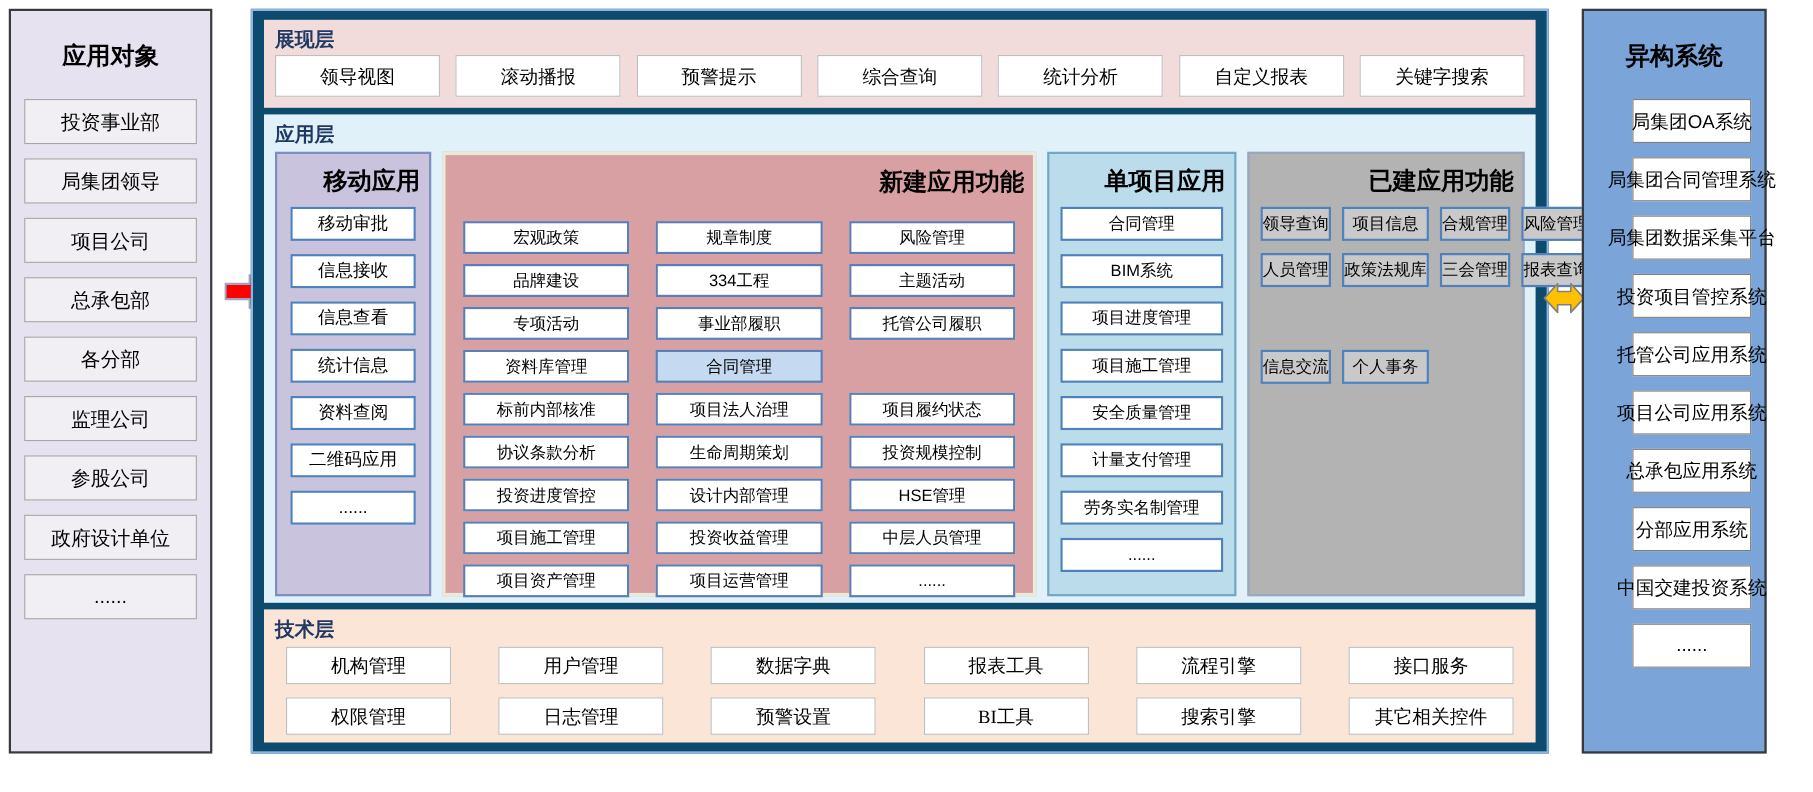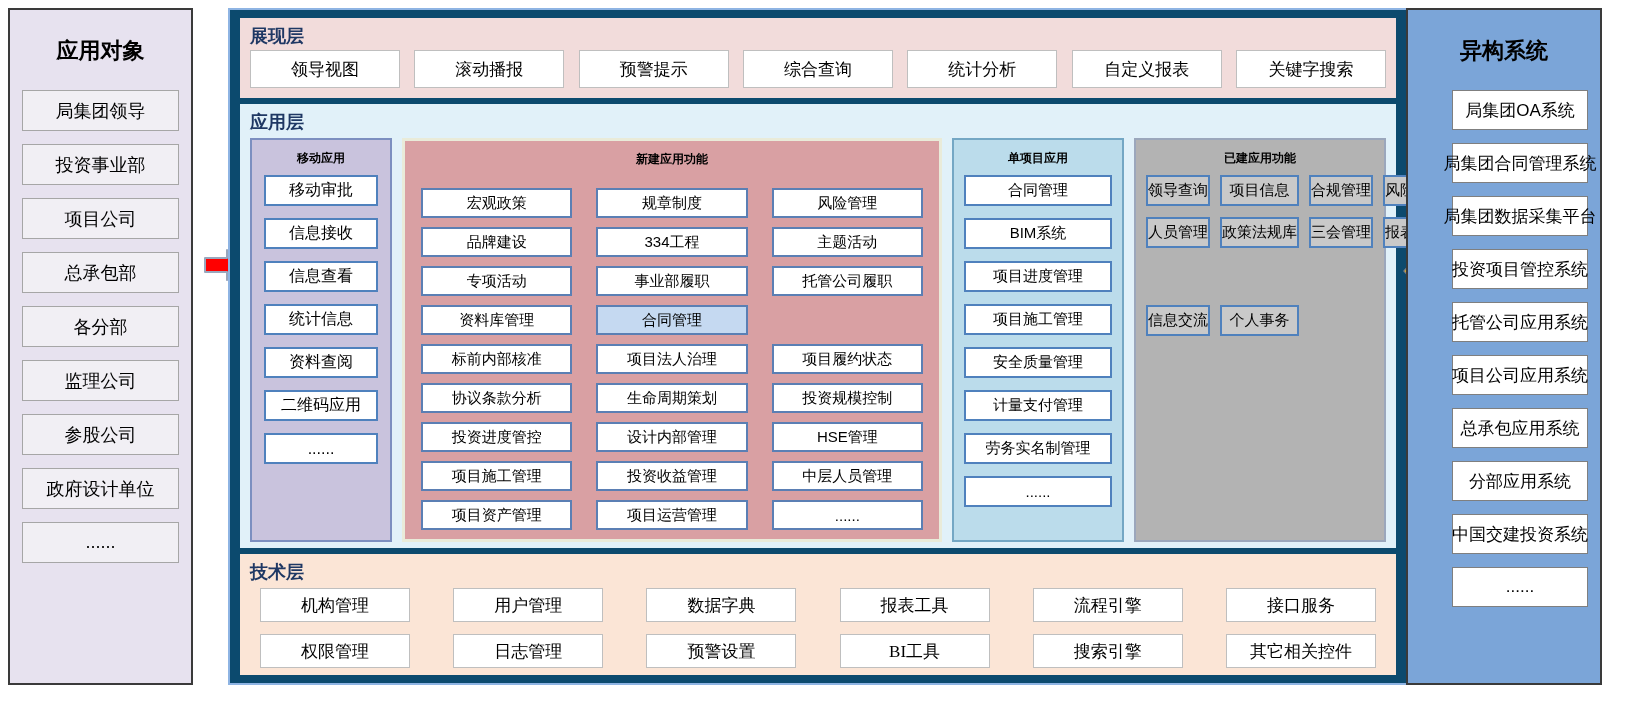--- a/index.html
+++ b/index.html
@@ -11,21 +11,21 @@
     --box-border-blue:#4f81bd; --box-border-gray:#bfbfbf;
   }
   *{box-sizing:border-box;margin:0;padding:0;}
   html,body{background:#fff;}
   body{font-family:"Liberation Sans","DejaVu Sans",sans-serif;color:#000;}
   .canvas{position:relative;width:1648px;height:720px;background:#fff;overflow:hidden;}
 
   
   .side-panel{position:absolute;top:8px;height:677px;border:2px solid #3a3a3a;}
   .left-panel{left:8px;width:185px;background:var(--left-panel-bg);}
-  .right-panel{left:1406px;width:196px;background:var(--right-panel-bg);}
+  .right-panel{left:1438px;width:168px;background:var(--right-panel-bg);}
   .panel-title{font-size:22px;font-weight:bold;text-align:center;padding:26px 0 24px;}
   .vlist{display:flex;flex-direction:column;align-items:stretch;padding:0 12px;}
   .left-panel .vlist{gap:13px;}
   .right-panel .vlist{gap:13px;padding-left:44px;}
   .box{display:flex;align-items:center;justify-content:center;text-align:center;white-space:nowrap;background:#fff;}
   .left-panel .box{height:41px;font-size:18px;background:#f1eff4;border:1px solid #a6a6a6;}
   .right-panel .box{height:40px;font-size:17px;border:1px solid #7f7f7f;}
   .right-panel .hl-gray{background:var(--highlight-gray);}
 
   
@@ -39,21 +39,21 @@
   .layer-label{font-size:18px;font-weight:bold;color:var(--layer-label);line-height:20px;}
 
   .presentation{height:86px;background:var(--presentation-bg);}
   .p-items{display:flex;justify-content:space-between;margin-top:4px;}
   .p-items .box{width:150px;height:38px;font-size:17px;border:1px solid var(--box-border-gray);}
   .p-items > :nth-child(4), .p-items > :nth-child(5){font-family:"Liberation Serif","DejaVu Serif",serif;}
 
   .application{height:444px;background:var(--application-bg);}
   .app-content{display:flex;gap:10px;margin-top:6px;height:404px;}
   .subpanel{padding:6px 8px;}
-  .subpanel-title{font-size:12px;font-weight:bold;text-align:center;padding:4px 0 8px;}
+  .subpanel-title{font-size:22px;font-weight:bold;text-align:right;padding:4px 0 8px;}
   .mobile{width:142px;background:var(--mobile-bg);border:2px solid #7c8fc0;}
   .mobile .vlist{gap:12px;padding:0 4px;}
   .mobile .box{height:31px;font-size:16px;border:2px solid var(--box-border-blue);}
   .newfn{flex:1;background:var(--new-functions-bg);border:3px solid #e9ebd9;}
   .nf-cols{display:flex;gap:24px;padding:12px 8px;}
   .nf-col{flex:1;display:flex;flex-direction:column;gap:9px;}
   .nf-col .box{height:30px;font-size:15px;border:2px solid #5b7fb4;}
   .nf-col3 > :nth-child(4){margin-top:39px;}
   .newfn .hl-blue{background:var(--highlight-blue);}
   .single{width:172px;background:var(--single-project-bg);border:2px solid #74a7c4;}
@@ -72,22 +72,22 @@
     font-family:"Liberation Serif","DejaVu Serif",serif;}
 </style>
 </head>
 <body>
 
 <div class="canvas">
 
   <div class="side-panel left-panel">
     <div class="panel-title">应用对象</div>
     <div class="vlist">
+        <div class="box">投资事业部</div>
         <div class="box">局集团领导</div>
-        <div class="box">投资事业部</div>
         <div class="box">项目公司</div>
         <div class="box">总承包部</div>
         <div class="box">各分部</div>
         <div class="box">监理公司</div>
         <div class="box">参股公司</div>
         <div class="box">政府设计单位</div>
         <div class="box">......</div>
       </div>
   </div>
 

